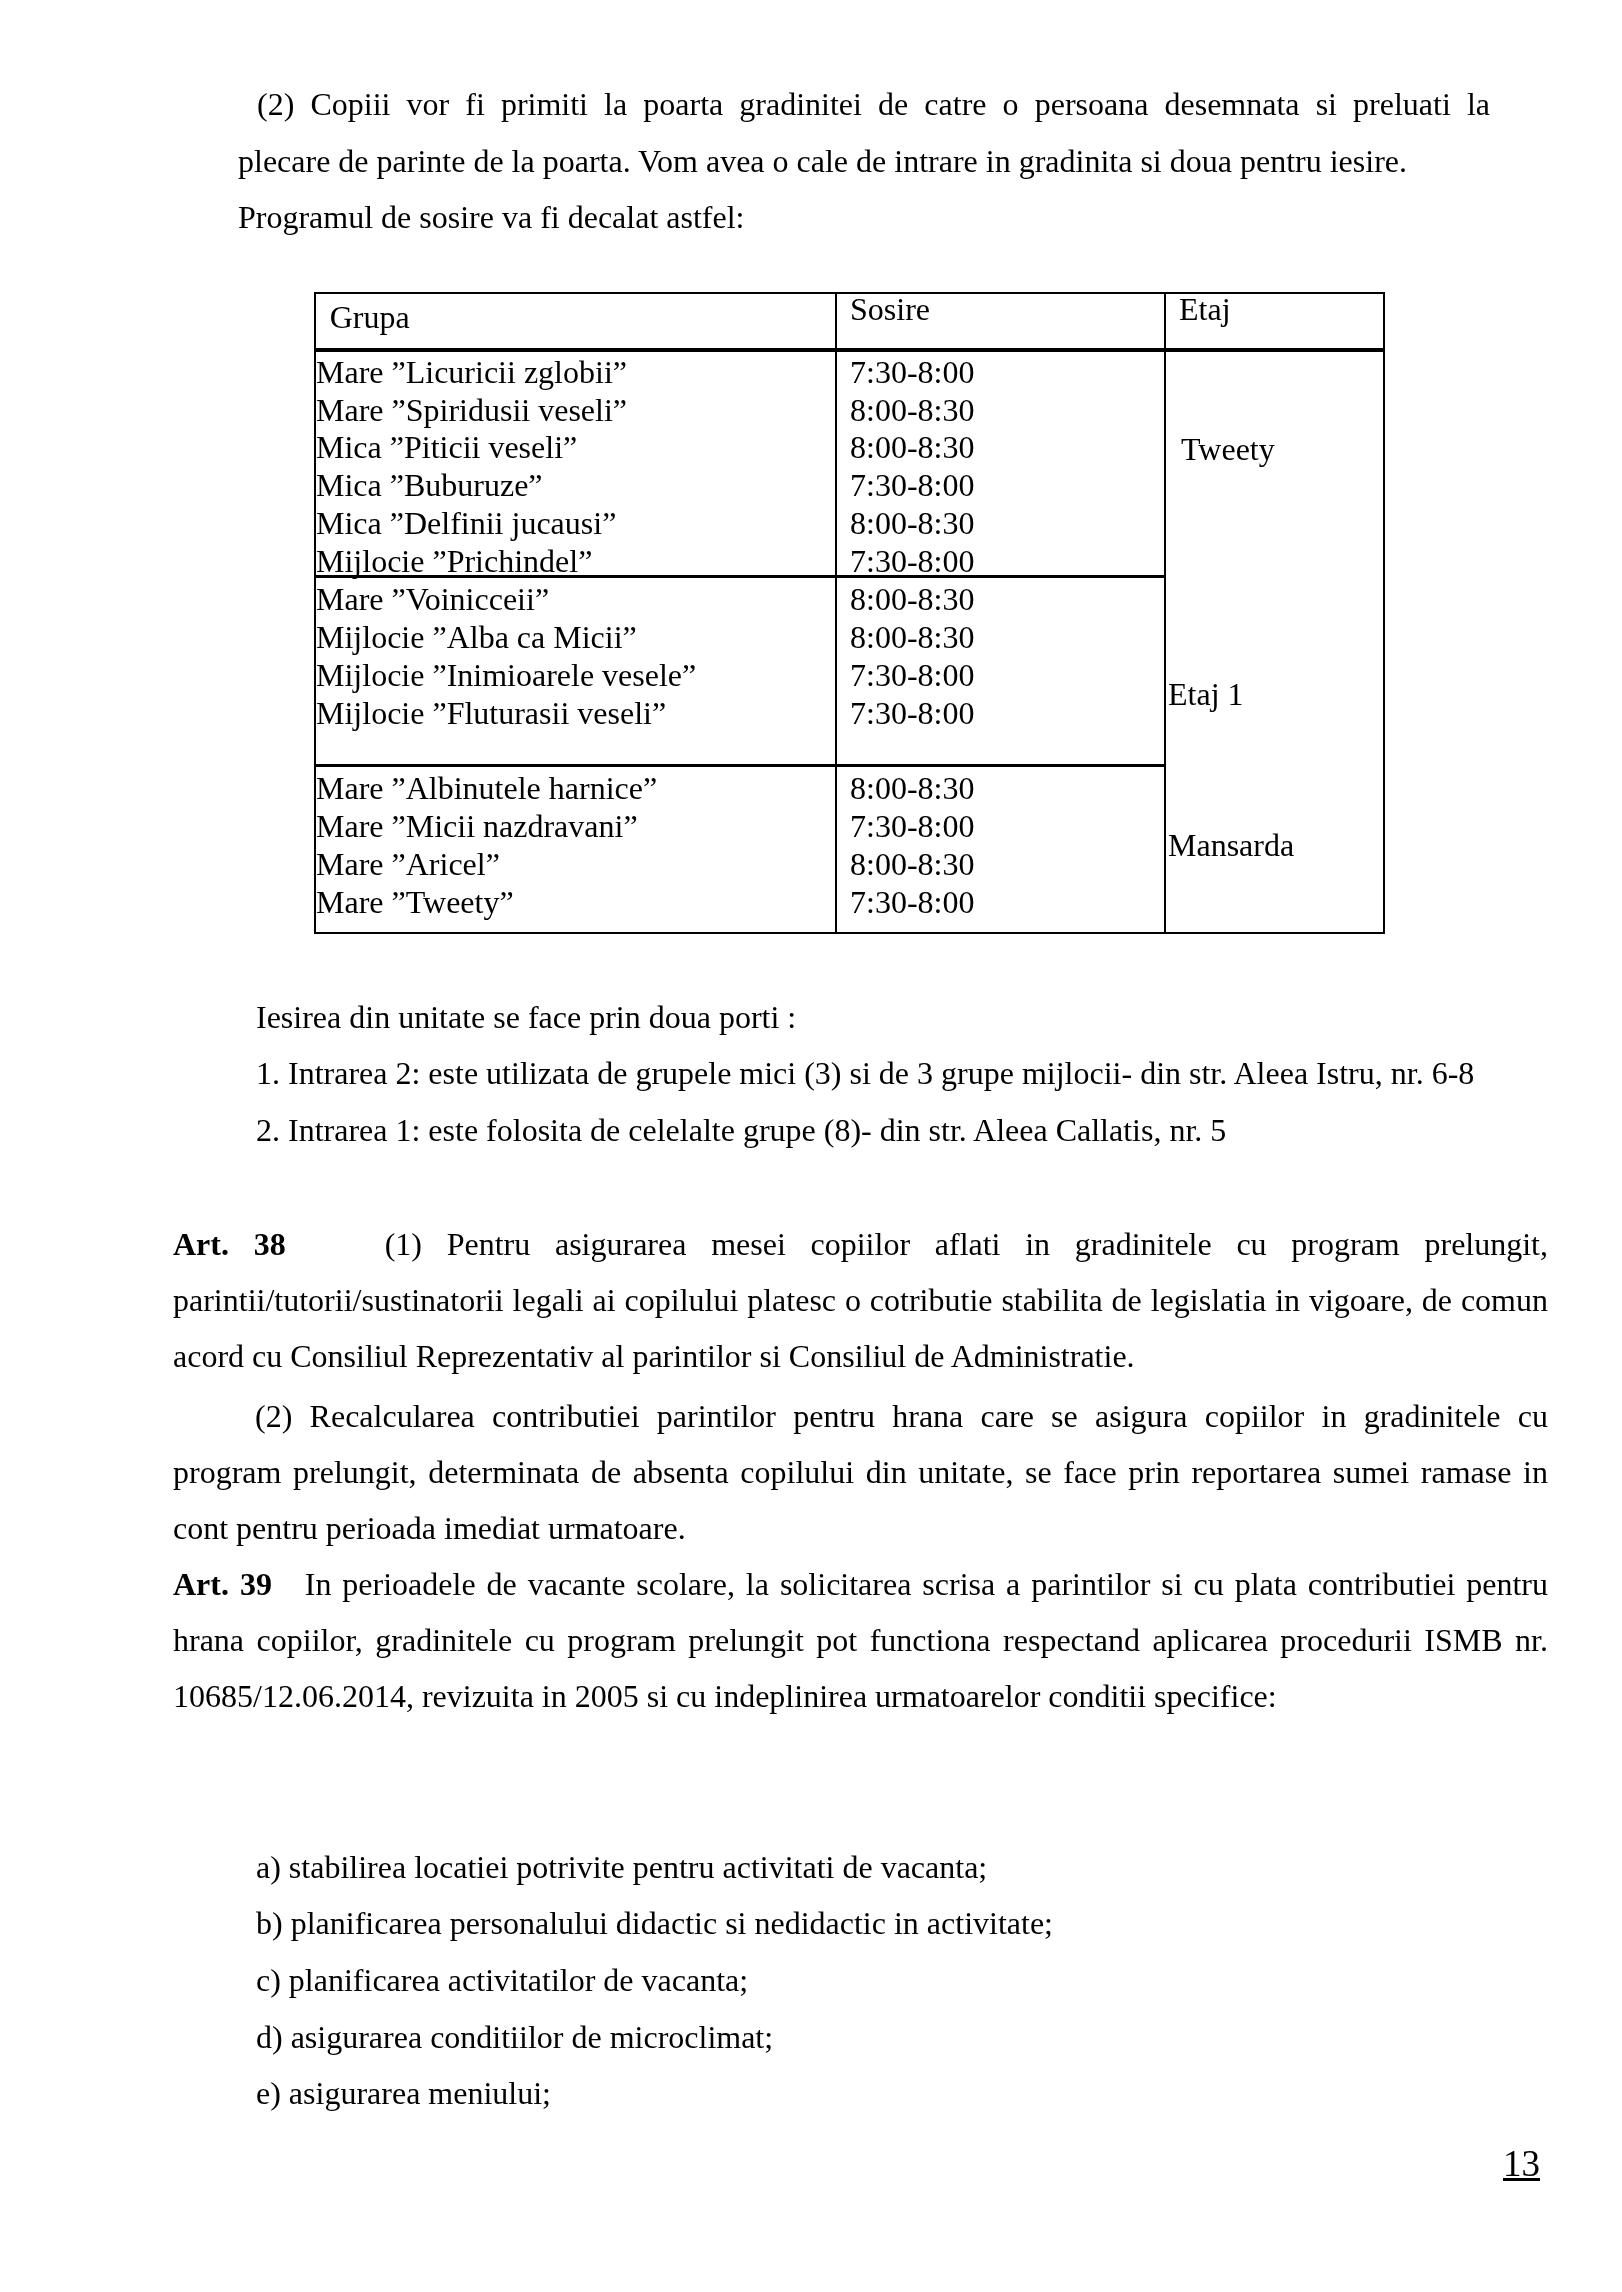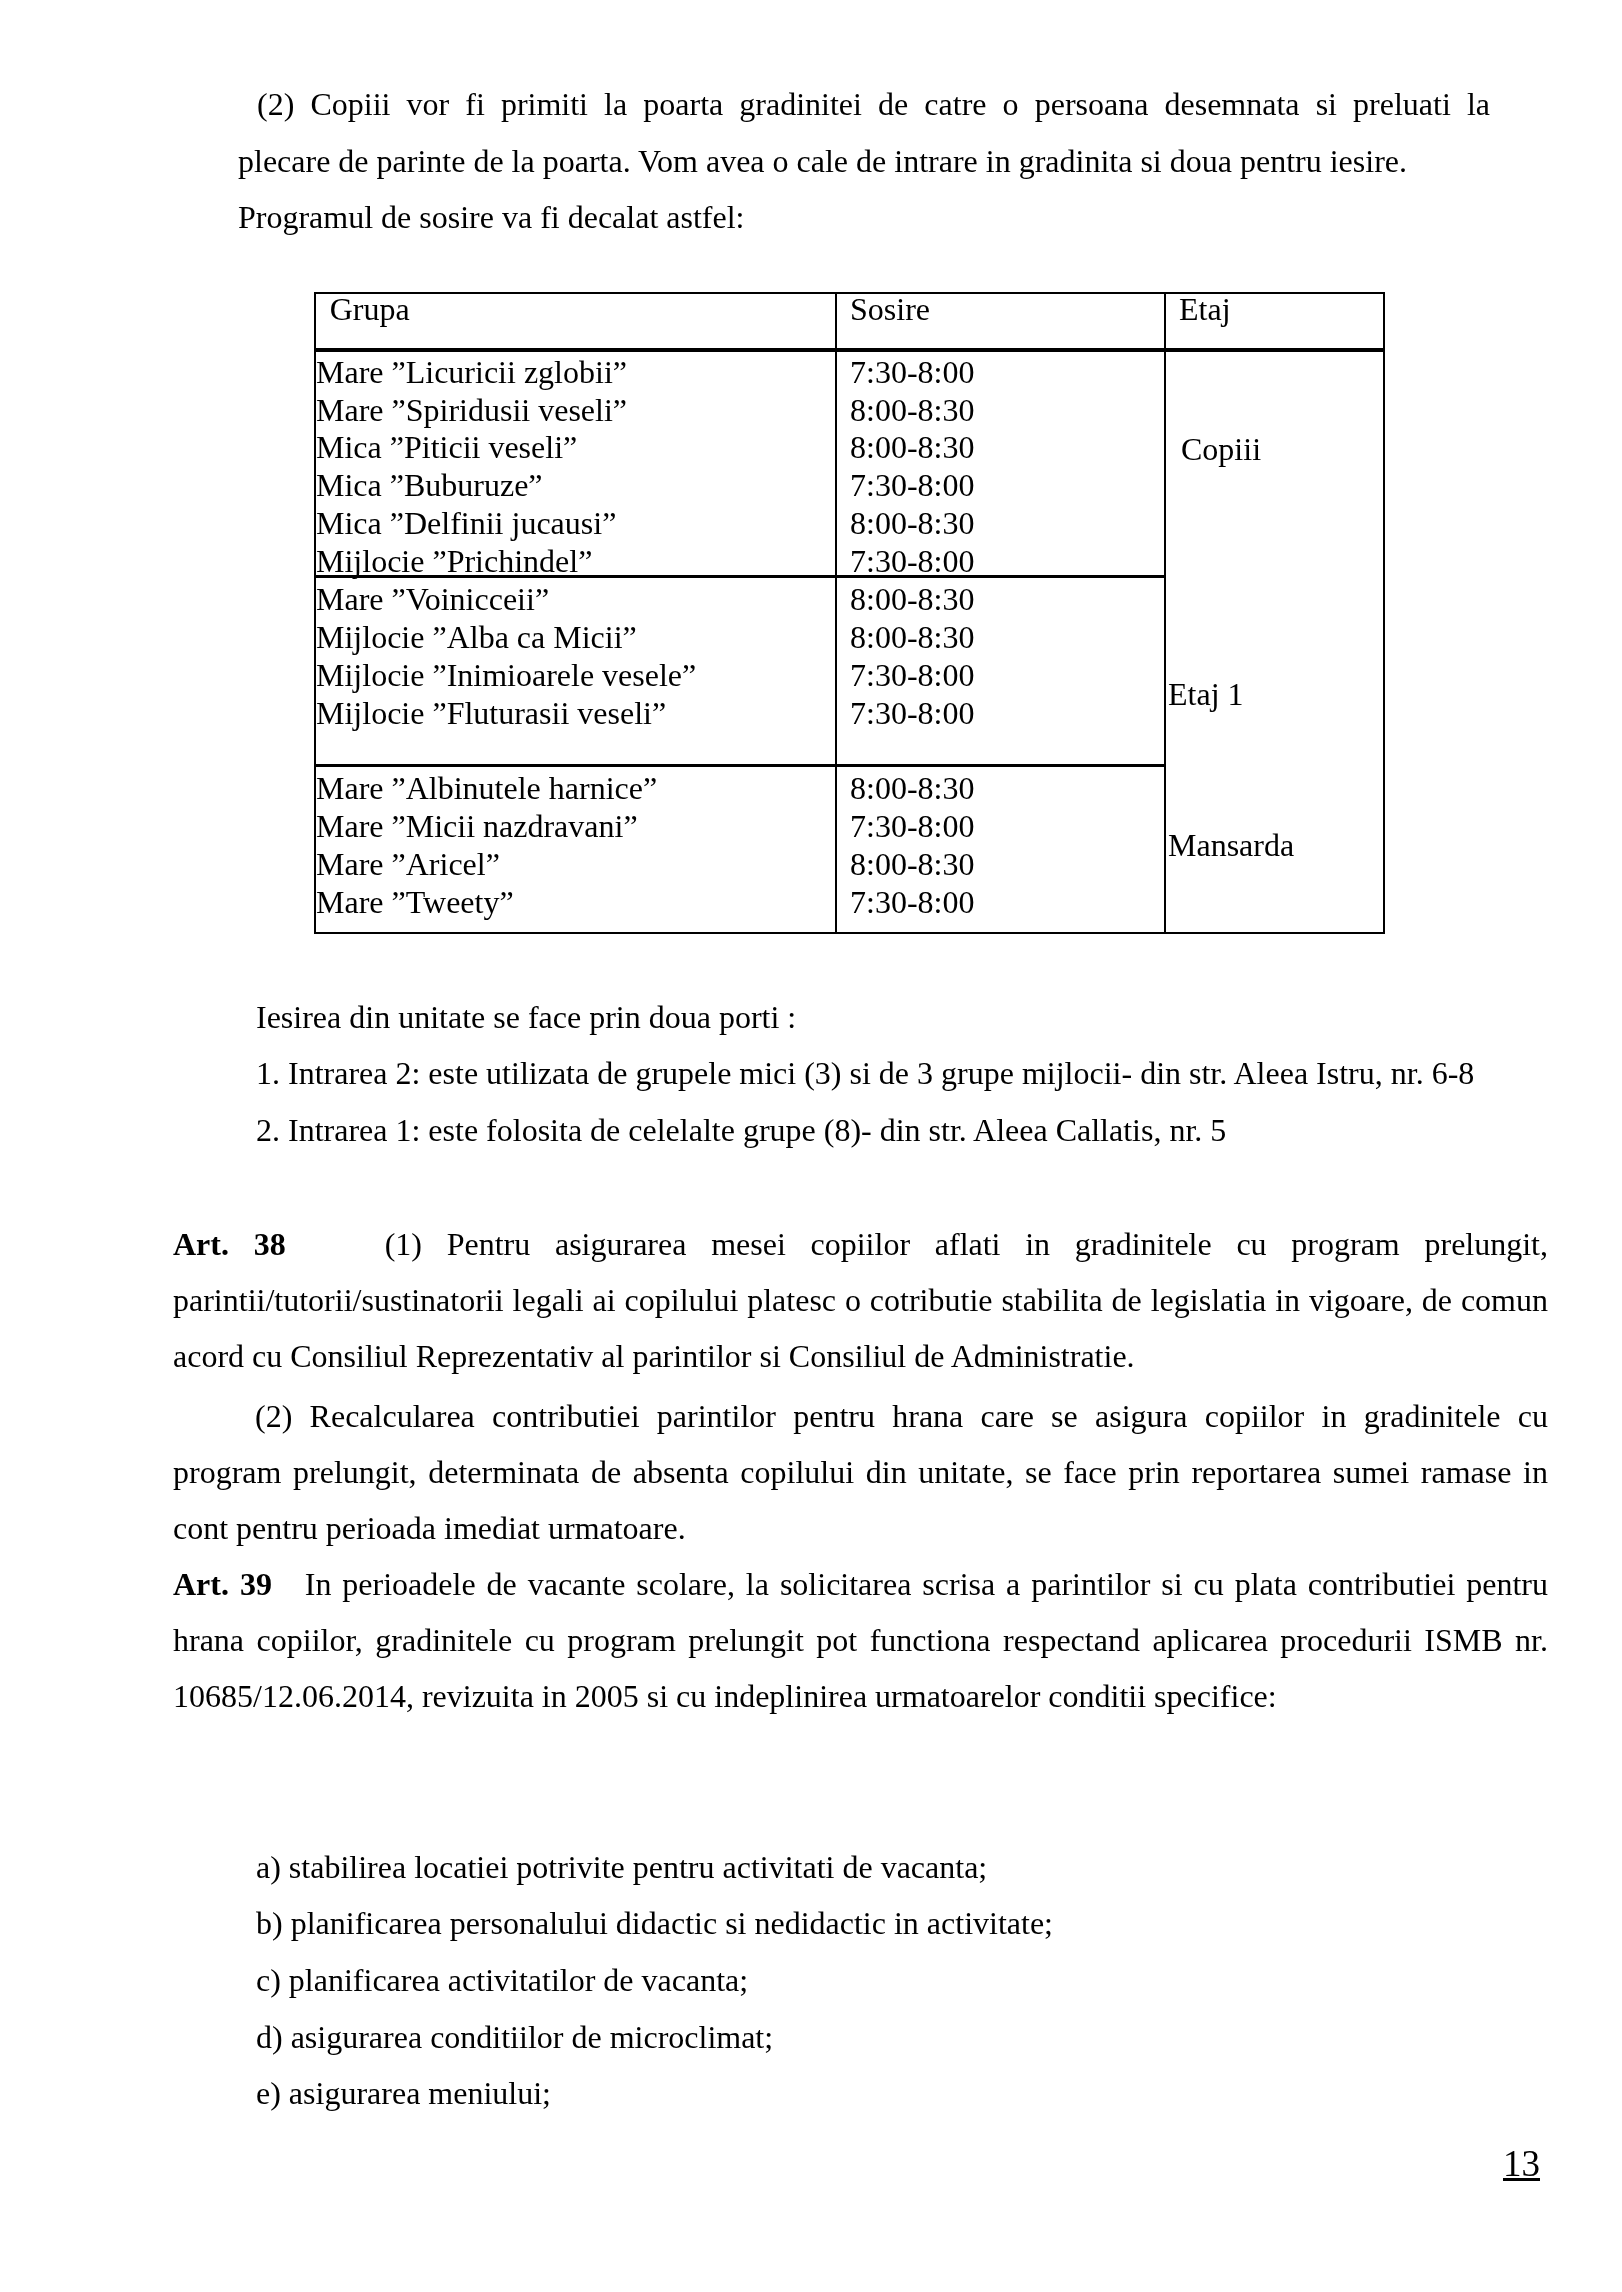--- a/index.html
+++ b/index.html
@@ -25,21 +25,21 @@
   <div class="abs" style="left:238px; top:198px;">Programul de sosire va fi decalat astfel:</div>
 </div>
 
 <div class="tbl">
   <div class="vline" style="left:519px;"></div>
   <div class="vline" style="left:848px;"></div>
   <div class="hline" style="left:0; right:0; top:54px;"></div>
   <div class="hline" style="left:0; width:850px; top:281px; height:2.9px;"></div>
   <div class="hline" style="left:0; width:850px; top:470px; height:2.9px;"></div>
 
-  <div class="cell" style="left:13.7px; top:0px; line-height:31px; padding-top:0;">Grupa</div>
+  <div class="cell" style="left:13.7px; top:0px; line-height:31px; padding-top:8px;">Grupa</div>
   <div class="cell" style="left:534px; top:0px; line-height:31px;">Sosire</div>
   <div class="cell" style="left:863px; top:0px; line-height:31px;">Etaj</div>
 
   <div id="rows">
       <div>
         <div class="cell" style="left: 0px; top: 59px;">Mare ”Licuricii zglobii”</div>
         <div class="cell" style="left: 534px; top: 59px;">7:30-8:00</div>
       </div>
       <div>
         <div class="cell" style="left: 0px; top: 97px;">Mare ”Spiridusii veseli”</div>
@@ -88,21 +88,21 @@
       <div>
         <div class="cell" style="left: 0px; top: 551px;">Mare ”Aricel”</div>
         <div class="cell" style="left: 534px; top: 551px;">8:00-8:30</div>
       </div>
       <div>
         <div class="cell" style="left: 0px; top: 589px;">Mare ”Tweety”</div>
         <div class="cell" style="left: 534px; top: 589px;">7:30-8:00</div>
       </div>
     </div>
 
-  <div class="cell" style="left:865px; top:136px;">Copiii</div>
+  <div class="cell" style="left:865px; top:136px;">Tweety</div>
   <div class="cell" style="left:852px; top:381px;">Etaj 1</div>
   <div class="cell" style="left:852px; top:532px;">Mansarda</div>
 </div>
 
 <div>
   <div class="abs" style="left:256px; top:998px;text-align:right;">Iesirea din unitate se face prin doua porti :</div>
   <div class="abs" style="left:256px; top:1054px;">1. Intrarea 2: este utilizata de grupele mici (3) si de 3 grupe mijlocii- din str. Aleea Istru, nr. 6-8</div>
   <div class="abs" style="left:256px; top:1111px;">2. Intrarea 1: este folosita de celelalte grupe (8)- din str. Aleea Callatis, nr. 5</div>
 </div>
 

